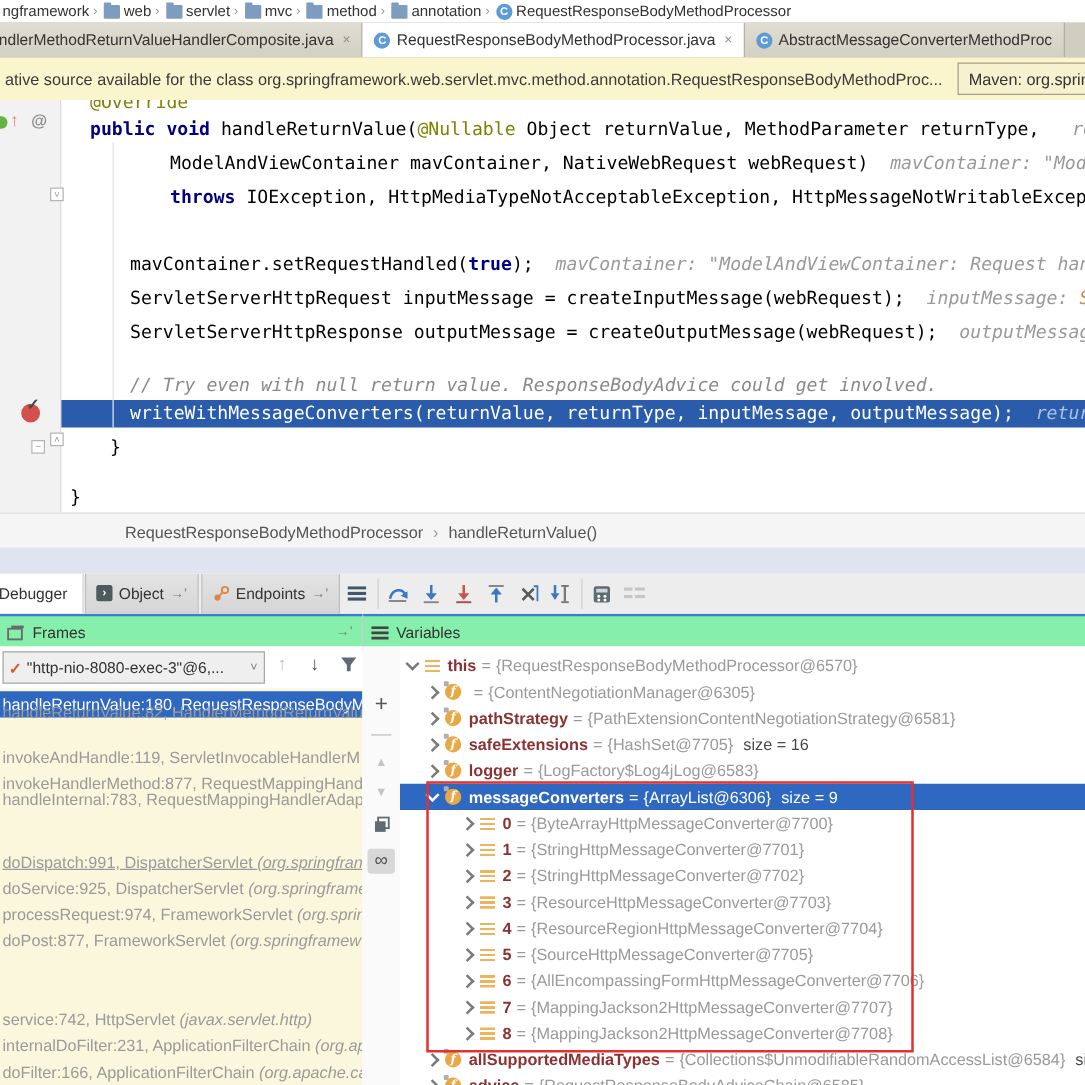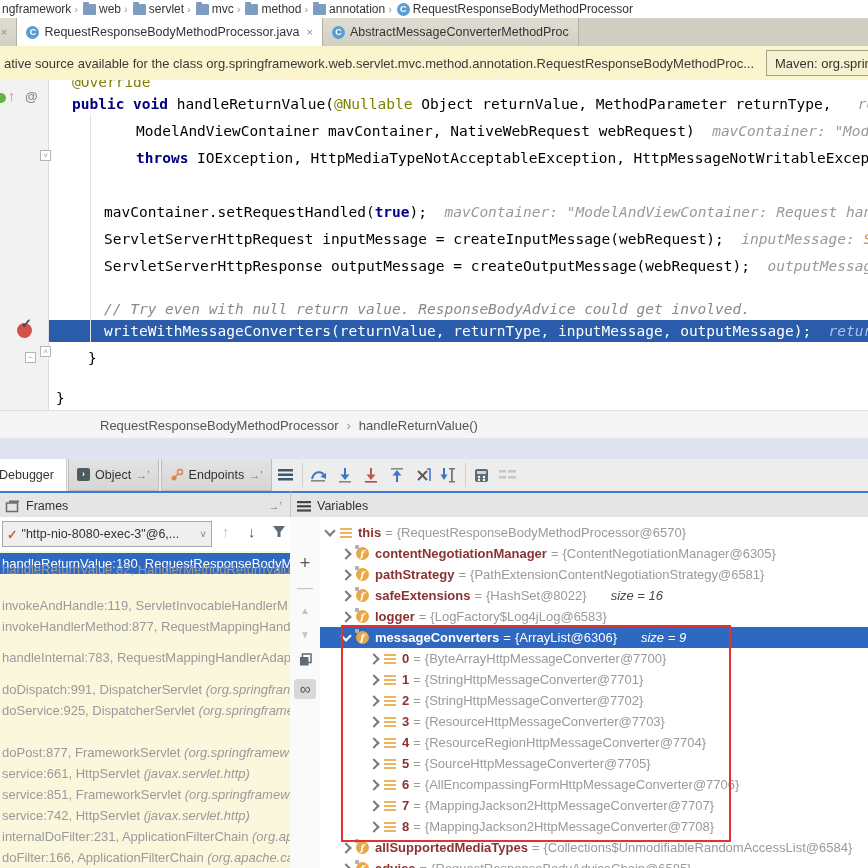--- a/index.html
+++ b/index.html
@@ -62,21 +62,21 @@
   .dtab.active{background:#fff;border-right:1px solid #cfcfcf;overflow:hidden;width:50px;}
   .dtab.active span{margin-left:-9px;}
   .dtab.gray{background:linear-gradient(#e3e3e3,#d6d6d6);border:1px solid #bdbdbd;border-top:none;margin:0 1px;}
   .pin{color:#777;font-size:11px;}
   .cico{width:13px;height:13px;background:#4d5a5e;border-radius:2px;color:#fff;font:bold 9px/13px "Liberation Sans",sans-serif;text-align:center;}
   .sicon{display:flex;align-items:center;justify-content:center;width:26px;height:100%;}
   .vdiv{width:1px;background:#cfcfcf;margin:4px 3px;}
 
   
   #dbg{left:0;top:491px;width:868px;height:377px;background:#fff;overflow:hidden;}
-  .phead{position:absolute;top:0;height:26px;background:#e5e5e5;border-top:2px solid #3d7ad1;border-bottom:1px solid #bfc5cf;display:flex;align-items:center;font-size:12.5px;color:#333;gap:6px;}
+  .phead{position:absolute;top:0;height:26px;background:#86efac;border-top:2px solid #3d7ad1;border-bottom:1px solid #bfc5cf;display:flex;align-items:center;font-size:12.5px;color:#333;gap:6px;}
   #frames-head{left:0;width:290px;}
   #vars-head{left:290px;width:578px;border-left:1px solid #bfc5cf;}
   .phead .pin{margin-left:auto;margin-right:8px;}
 
   #frames-toolbar{position:absolute;left:0;top:26px;width:290px;height:34px;background:#fff;border-bottom:1px solid #e3e3e3;}
   #thread-combo{position:absolute;left:2px;top:4px;width:208px;height:24px;background:#efefef;border:1px solid #a8a8a8;display:flex;align-items:center;font-size:12.5px;color:#333;overflow:hidden;}
   #thread-combo .chk{color:#cf5b33;font-weight:bold;margin:0 4px;}
   #thread-combo .chevd{margin-left:auto;margin-right:5px;color:#777;font-size:10px;}
   .tbtn{position:absolute;top:6px;font-size:15px;}
 
@@ -95,21 +95,21 @@
   .vrow.sel{background:#2f68c0;}
   .chev{display:inline-block;width:6px;height:6px;border-right:2px solid #7a7a7a;border-bottom:2px solid #7a7a7a;transform:rotate(-45deg);margin:0 6px 0 2px;flex:none;}
   .chev.open{transform:rotate(45deg);margin-top:-3px;}
   .sel .chev{border-color:#fff;}
   .fico{width:13px;height:13px;border-radius:50%;background:#e9a845;color:#fff;font:italic bold 10px/13px "DejaVu Serif",serif;text-align:center;margin-right:6px;flex:none;position:relative;}
   .fico:before{content:"";position:absolute;left:-1px;top:-2px;width:4px;height:4px;background:#b0b0b0;border-radius:1px;}
   .bico{width:12px;height:10px;background:repeating-linear-gradient(#edb45e 0 2px,transparent 2px 4px);margin-right:6px;flex:none;}
   .vname{color:#8b3232;font-weight:bold;}
   .veq{color:#9a9a9a;padding:0 4px;}
   .vval{color:#9a9a9a;}
-  .vsize{color:#4a4a4a;margin-left:24px;font-style:italic;}
+  .vsize{color:#4a4a4a;margin-left:8px;}
   .sel .vname,.sel .veq,.sel .vval,.sel .vsize{color:#fff;}
 
   #redbox{position:absolute;left:341px;top:134px;width:386px;height:213px;border:2px solid #e23131;pointer-events:none;z-index:5;}
 
   svg{display:block;}
 </style>
 </head>
 <body>
 
 <div id="navbar" class="abs">
@@ -143,20 +143,21 @@
     </span>
     <span class="nav-sep">›</span>
     <span class="nav-item">
       <span class="class-ico">C</span>
       <span>RequestResponseBodyMethodProcessor</span>
     </span>
   </div>
 
 <div id="tabbar" class="abs">
     <div class="etab first">
+      <span>ndlerMethodReturnValueHandlerComposite.java</span>
       <span class="close">×</span>
     </div>
     <div class="etab active">
       <span class="class-ico">C</span>
       <span>RequestResponseBodyMethodProcessor.java</span>
       <span class="close">×</span>
     </div>
     <div class="etab">
       <span class="class-ico">C</span>
       <span>AbstractMessageConverterMethodProc</span>
@@ -329,26 +330,25 @@
           <polygon points="1,1 13,1 8.5,7 8.5,12 5.5,12 5.5,7" fill="#5f6b74"></polygon>
         </svg>
     </div>
   </div>
 
   <div id="frames-list">
       <div class="frow sel" style="top: 2px;"><span>handleReturnValue:180, RequestResponseBodyMe</span></div>
       <div class="frow" style="top: 8px;"><span>handleReturnValue:82, HandlerMethodReturnValu</span></div>
       <div class="frow" style="top: 44px;"><span>invokeAndHandle:119, ServletInvocableHandlerM</span></div>
       <div class="frow" style="top: 65px;"><span>invokeHandlerMethod:877, RequestMappingHand</span></div>
-      <div class="frow" style="top: 96px;"><span>handleInternal:783, RequestMappingHandlerAdap</span></div>
-      <div class="frow" style="top: 128px;"><span>doDispatch:991, DispatcherServlet </span><span class="lib">(org.springfran</span></div>
+      <div class="frow" style="top: 78px;"><span>handleInternal:783, RequestMappingHandlerAdap</span></div>
+      <div class="frow" style="top: 128px; text-decoration: underline;"><span>doDispatch:991, DispatcherServlet </span><span class="lib">(org.springfran</span></div>
       <div class="frow" style="top: 149px;"><span>doService:925, DispatcherServlet </span><span class="lib">(org.springframe</span></div>
+      <div class="frow" style="top: 170px;"><span>processRequest:974, FrameworkServlet </span><span class="lib">(org.sprin</span></div>
       <div class="frow" style="top: 191px;"><span>doPost:877, FrameworkServlet </span><span class="lib">(org.springframew</span></div>
-      <div class="frow" style="top: 212px;"><span>service:661, HttpServlet </span><span class="lib">(javax.servlet.http)</span></div>
-      <div class="frow" style="top: 233px;"><span>service:851, FrameworkServlet </span><span class="lib">(org.springframew</span></div>
       <div class="frow" style="top: 254px;"><span>service:742, HttpServlet </span><span class="lib">(javax.servlet.http)</span></div>
       <div class="frow" style="top: 275px;"><span>internalDoFilter:231, ApplicationFilterChain </span><span class="lib">(org.ap</span></div>
       <div class="frow" style="top: 296px;"><span>doFilter:166, ApplicationFilterChain </span><span class="lib">(org.apache.ca</span></div>
     </div>
 
   <div id="vars-toolbar">
     <div class="vtbtn" style="top:36px;font-size:18px;">+</div>
     <div class="vtbtn dis" style="top:62px;font-size:16px;">—</div>
     <div class="vtbtn dis" style="top:88px;font-size:10px;">▲</div>
     <div class="vtbtn dis" style="top:112px;font-size:10px;">▼</div>
@@ -365,37 +365,36 @@
       <div class="vrow" style="top: 5px; padding-left: 4px;">
         <span class="chev open"></span>
         <span class="bico"></span>
         <span class="vname">this</span>
         <span class="veq">=</span>
         <span class="vval">{RequestResponseBodyMethodProcessor@6570}</span>
       </div>
       <div class="vrow" style="top: 26px; padding-left: 20px;">
         <span class="chev"></span>
         <span class="fico">f</span>
-        <span class="vname">contentNegotiationManager</span>
         <span class="veq">=</span>
         <span class="vval">{ContentNegotiationManager@6305}</span>
       </div>
       <div class="vrow" style="top: 47px; padding-left: 20px;">
         <span class="chev"></span>
         <span class="fico">f</span>
         <span class="vname">pathStrategy</span>
         <span class="veq">=</span>
         <span class="vval">{PathExtensionContentNegotiationStrategy@6581}</span>
       </div>
       <div class="vrow" style="top: 68px; padding-left: 20px;">
         <span class="chev"></span>
         <span class="fico">f</span>
         <span class="vname">safeExtensions</span>
         <span class="veq">=</span>
-        <span class="vval">{HashSet@8022}</span>
+        <span class="vval">{HashSet@7705}</span>
         <span class="vsize">size = 16</span>
       </div>
       <div class="vrow" style="top: 89px; padding-left: 20px;">
         <span class="chev"></span>
         <span class="fico">f</span>
         <span class="vname">logger</span>
         <span class="veq">=</span>
         <span class="vval">{LogFactory$Log4jLog@6583}</span>
       </div>
       <div class="vrow sel" style="top: 110px; padding-left: 20px;">

